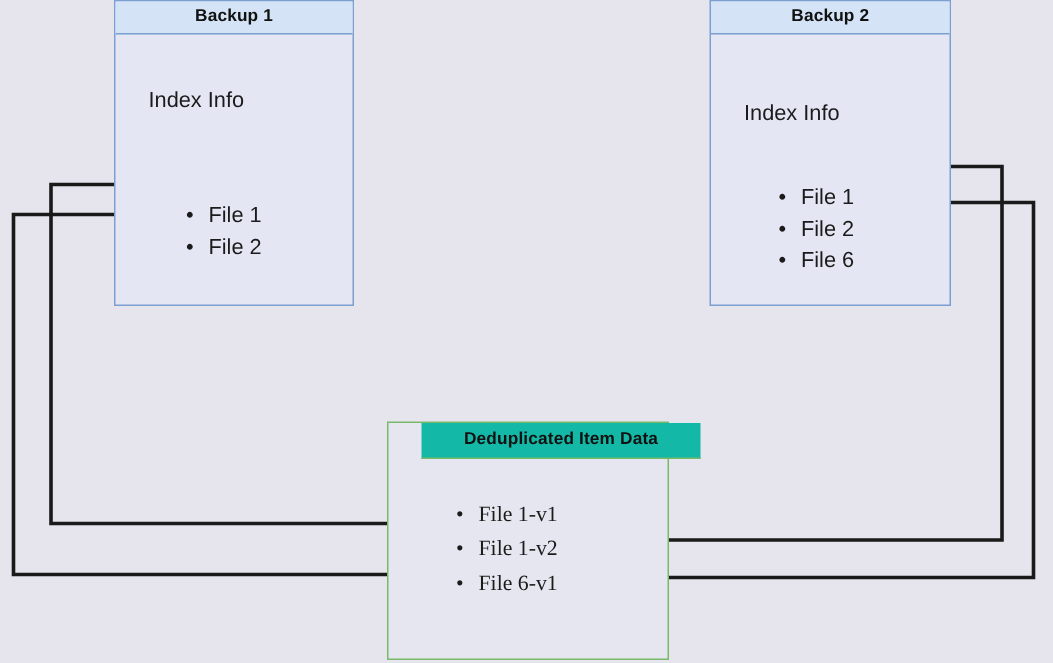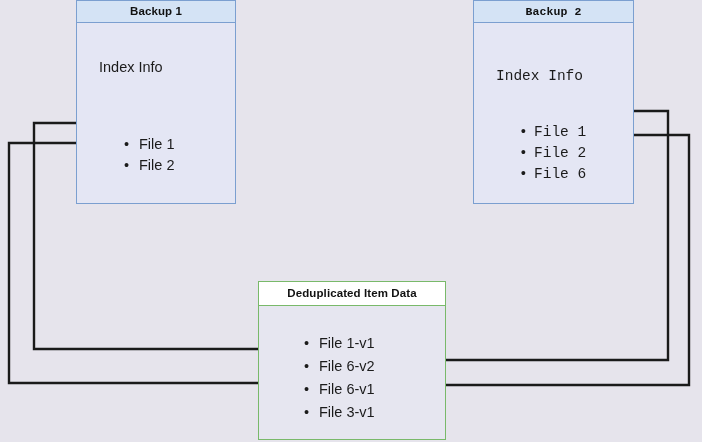--- a/index.html
+++ b/index.html
@@ -52,23 +52,24 @@
     display: flex;
     align-items: center;
     justify-content: center;
   }
   .hdr-blue {
     background: #d4e3f5;
     border-bottom: 1.6px solid #7b9fd0;
     height: 22px;
   }
   .hdr-green {
-    background: #ffffff;
+    background: #14b8a6;
     border-bottom: 1.8px solid #79b96a;
     height: 24px;
+    margin-left: 22px;
   }
   .node-body {
     position: relative;
     width: 100%;
   }
   .index-label {
     position: absolute;
     font-size: 14.5px;
     color: #1b1b1b;
     white-space: nowrap;
@@ -91,20 +92,21 @@
     content: "\2022";
     position: absolute;
     left: 0;
     top: 0;
     font-size: 14.5px;
     line-height: 21px;
     color: #1b1b1b;
   }
   .dedup-list li {
     line-height: 23px;
+    font-family: Liberation Serif, serif;
   }
   .dedup-list li::before {
     line-height: 23px;
   }
 </style>
 </head>
 <body>
 
 <div id="stage">
 
@@ -128,37 +130,36 @@
     <div class="node-header hdr-blue">Backup 1</div>
     <div class="node-body" style="height:180px;">
       <div class="index-label" style="left:22px; top:36px;">Index Info</div>
       <ul class="file-list" style="left:47px; top:111px;">
         <li>File 1</li>
         <li>File 2</li>
       </ul>
     </div>
   </div>
 
-  <div class="node node-blue" style="left:473px; top:0px; width:161px; height:204px;font-family:Liberation Mono, monospace;">
+  <div class="node node-blue" style="left:473px; top:0px; width:161px; height:204px;">
     <div class="node-header hdr-blue">Backup 2</div>
     <div class="node-body" style="height:180px;">
       <div class="index-label" style="left:22px; top:45px;">Index Info</div>
       <ul class="file-list" style="left:45px; top:99px;">
         <li>File 1</li>
         <li>File 2</li>
         <li>File 6</li>
       </ul>
     </div>
   </div>
 
   <div class="node node-green" style="left:258px; top:281px; width:188px; height:159px;">
     <div class="node-header hdr-green">Deduplicated Item Data</div>
     <div class="node-body" style="height:133px;">
       <ul class="file-list dedup-list" style="left:45px; top:26px;">
         <li>File 1-v1</li>
-        <li>File 6-v2</li>
+        <li>File 1-v2</li>
         <li>File 6-v1</li>
-        <li>File 3-v1</li>
       </ul>
     </div>
   </div>
 
 </div>
 
 </body></html>

